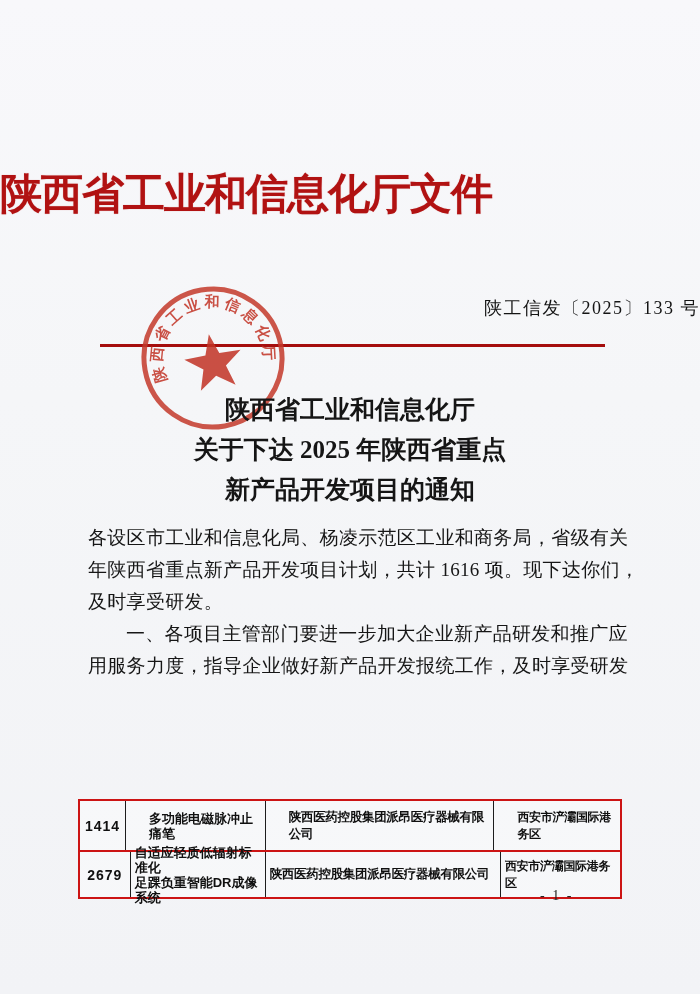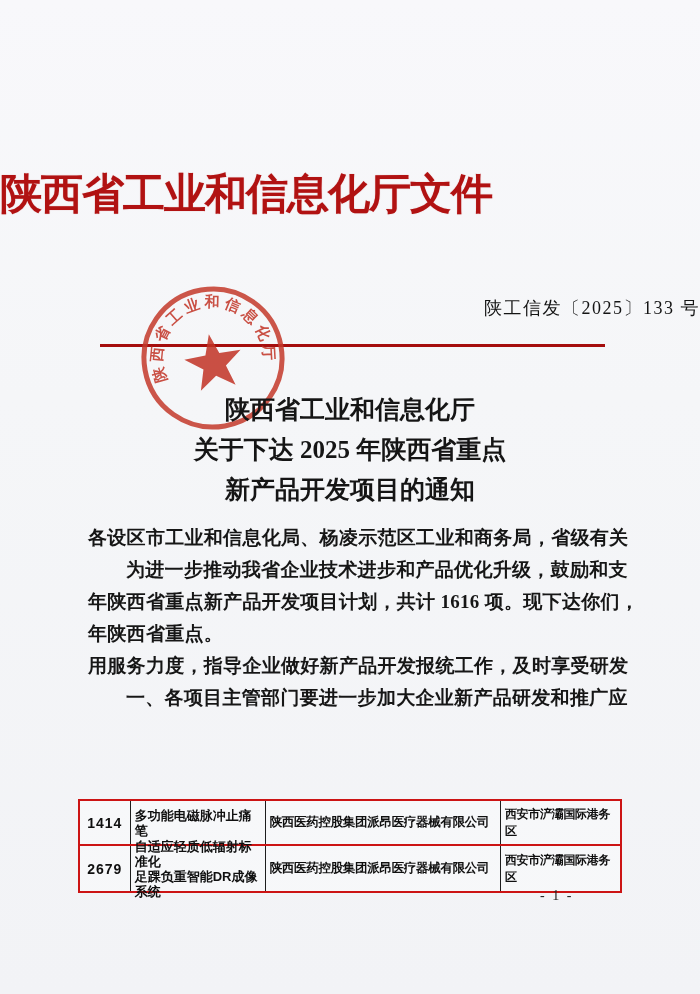--- a/index.html
+++ b/index.html
@@ -49,21 +49,20 @@
     font-size:25px;font-weight:700;
     line-height:40px;
     color:#151515;
   }
   .body-text{
     position:absolute;left:88px;top:522px;
     width:524px;
     font-size:19px;line-height:32px;
     letter-spacing:.3px;
     color:#161616;
-    font-weight:bold;
   }
   .body-text .line{white-space:nowrap;}
   .body-text .indent{text-indent:2em;}
   .doc-table{
     position:absolute;left:78px;top:799px;
     width:544px;
     font-family:"Liberation Sans","DejaVu Sans",sans-serif;
     color:#101010;
   }
   .trow{
@@ -73,21 +72,21 @@
     background:rgba(255,255,255,.35);
   }
   .trow + .trow{margin-top:-2px;}
   .trow .cell{
     display:flex;flex-direction:column;justify-content:center;
     box-sizing:border-box;
     border-right:1px solid #1d1d1d;
     padding:2px 4px;
   }
   .trow .cell:last-child{border-right:none;}
-  .row-1{height:47px;}
+  .row-1{height:53px;gap:19px;}
   .row-2{height:49px;}
   .cell.c-id{width:51px;align-items:center;font-size:14px;font-weight:700;letter-spacing:1px;}
   .cell.c-product{width:136px;font-size:13px;line-height:15px;font-weight:700;}
   .cell.c-company{width:237px;font-size:12.5px;font-weight:700;letter-spacing:-.3px;}
   .cell.c-district{width:120px;font-size:12px;font-weight:700;letter-spacing:-.3px;font-family:Liberation Mono, monospace;}
   .page-number{
     position:absolute;left:540px;top:888px;
     font-size:14px;letter-spacing:2px;
     color:#222;
   }
@@ -117,25 +116,24 @@
   </svg>
 
   <div class="title">
     <div>陕西省工业和信息化厅</div>
     <div>关于下达 2025 年陕西省重点</div>
     <div>新产品开发项目的通知</div>
   </div>
 
   <div class="body-text">
     <div class="line">各设区市工业和信息化局、杨凌示范区工业和商务局，省级有关</div>
-    <div class="line indent">为进一步推动我省企业技术进步和产品优化升级，鼓励和支</div>
     <div class="line">年陕西省重点新产品开发项目计划，共计 1616 项。现下达你们，</div>
-    <div class="line">年陕西省重点。</div>
+    <div class="line">及时享受研发。</div>
+    <div class="line indent">一、各项目主管部门要进一步加大企业新产品研发和推广应</div>
     <div class="line">用服务力度，指导企业做好新产品开发报统工作，及时享受研发</div>
-    <div class="line indent">一、各项目主管部门要进一步加大企业新产品研发和推广应</div>
   </div>
 
   <div class="doc-table">
     <div class="trow row-1">
       <div class="cell c-id">1414</div>
       <div class="cell c-product">
         <span>多功能电磁脉冲止痛笔</span>
       </div>
       <div class="cell c-company">陕西医药控股集团派昂医疗器械有限公司</div>
       <div class="cell c-district">西安市浐灞国际港务区</div>

